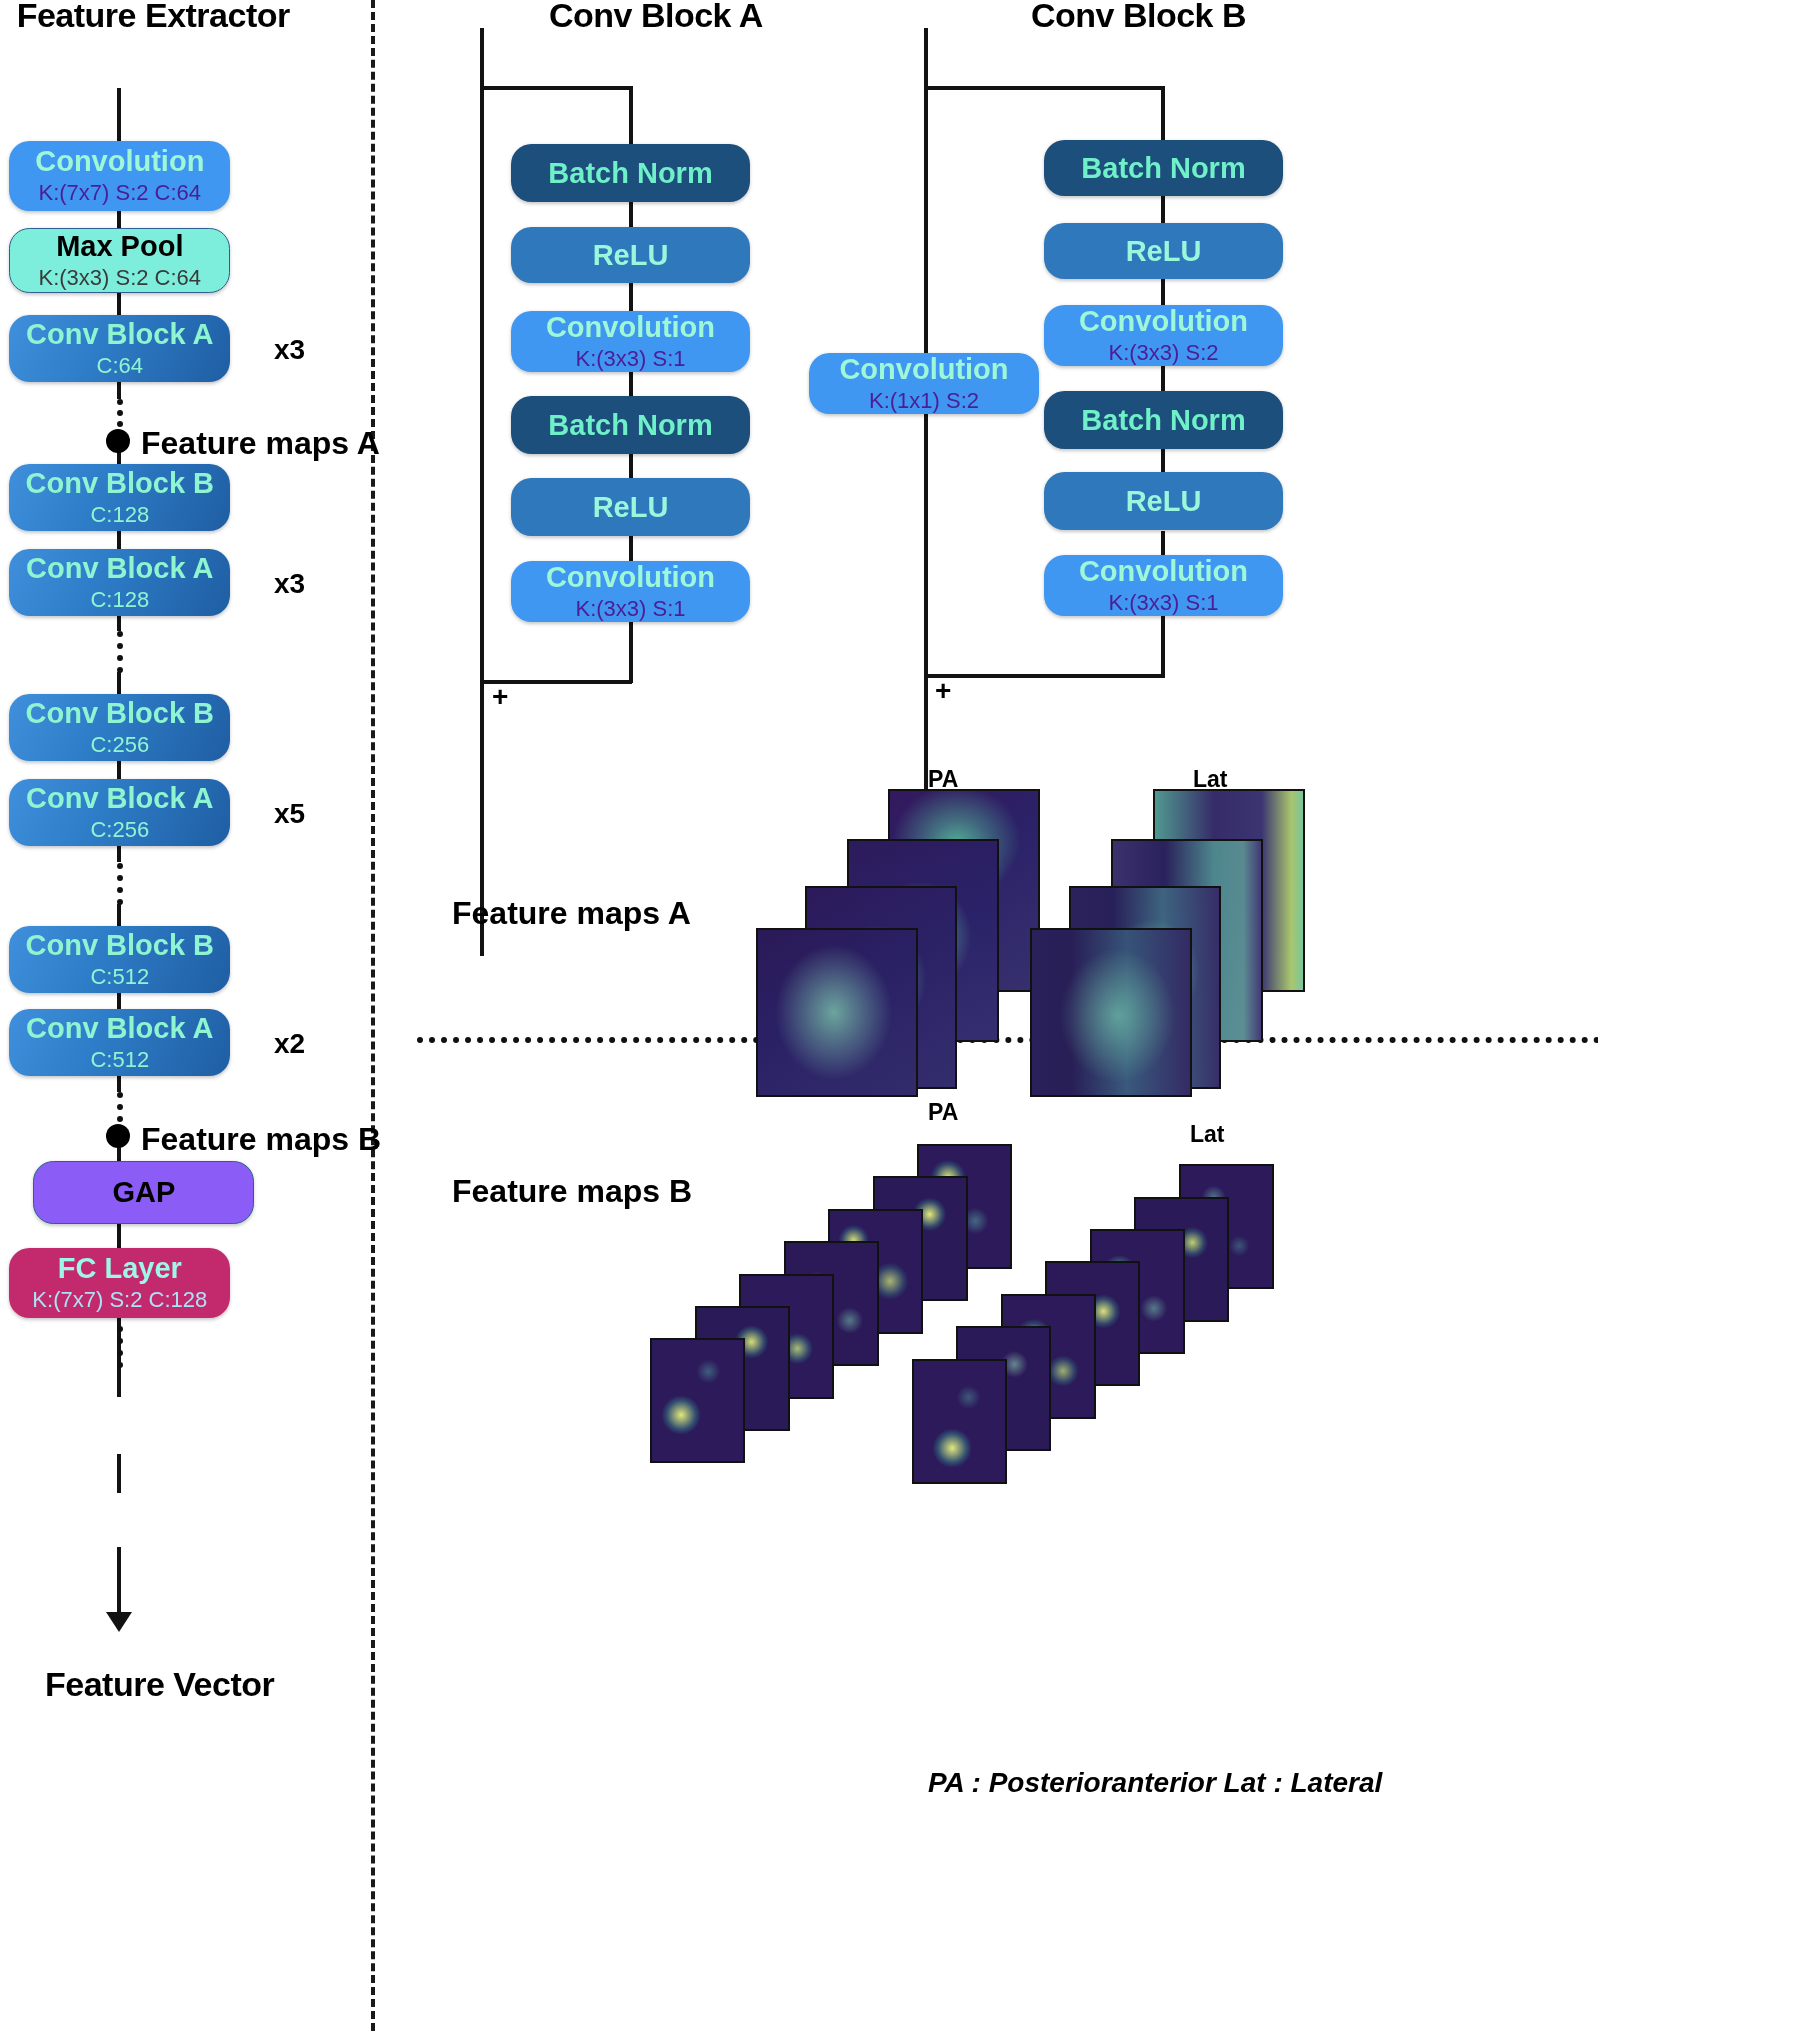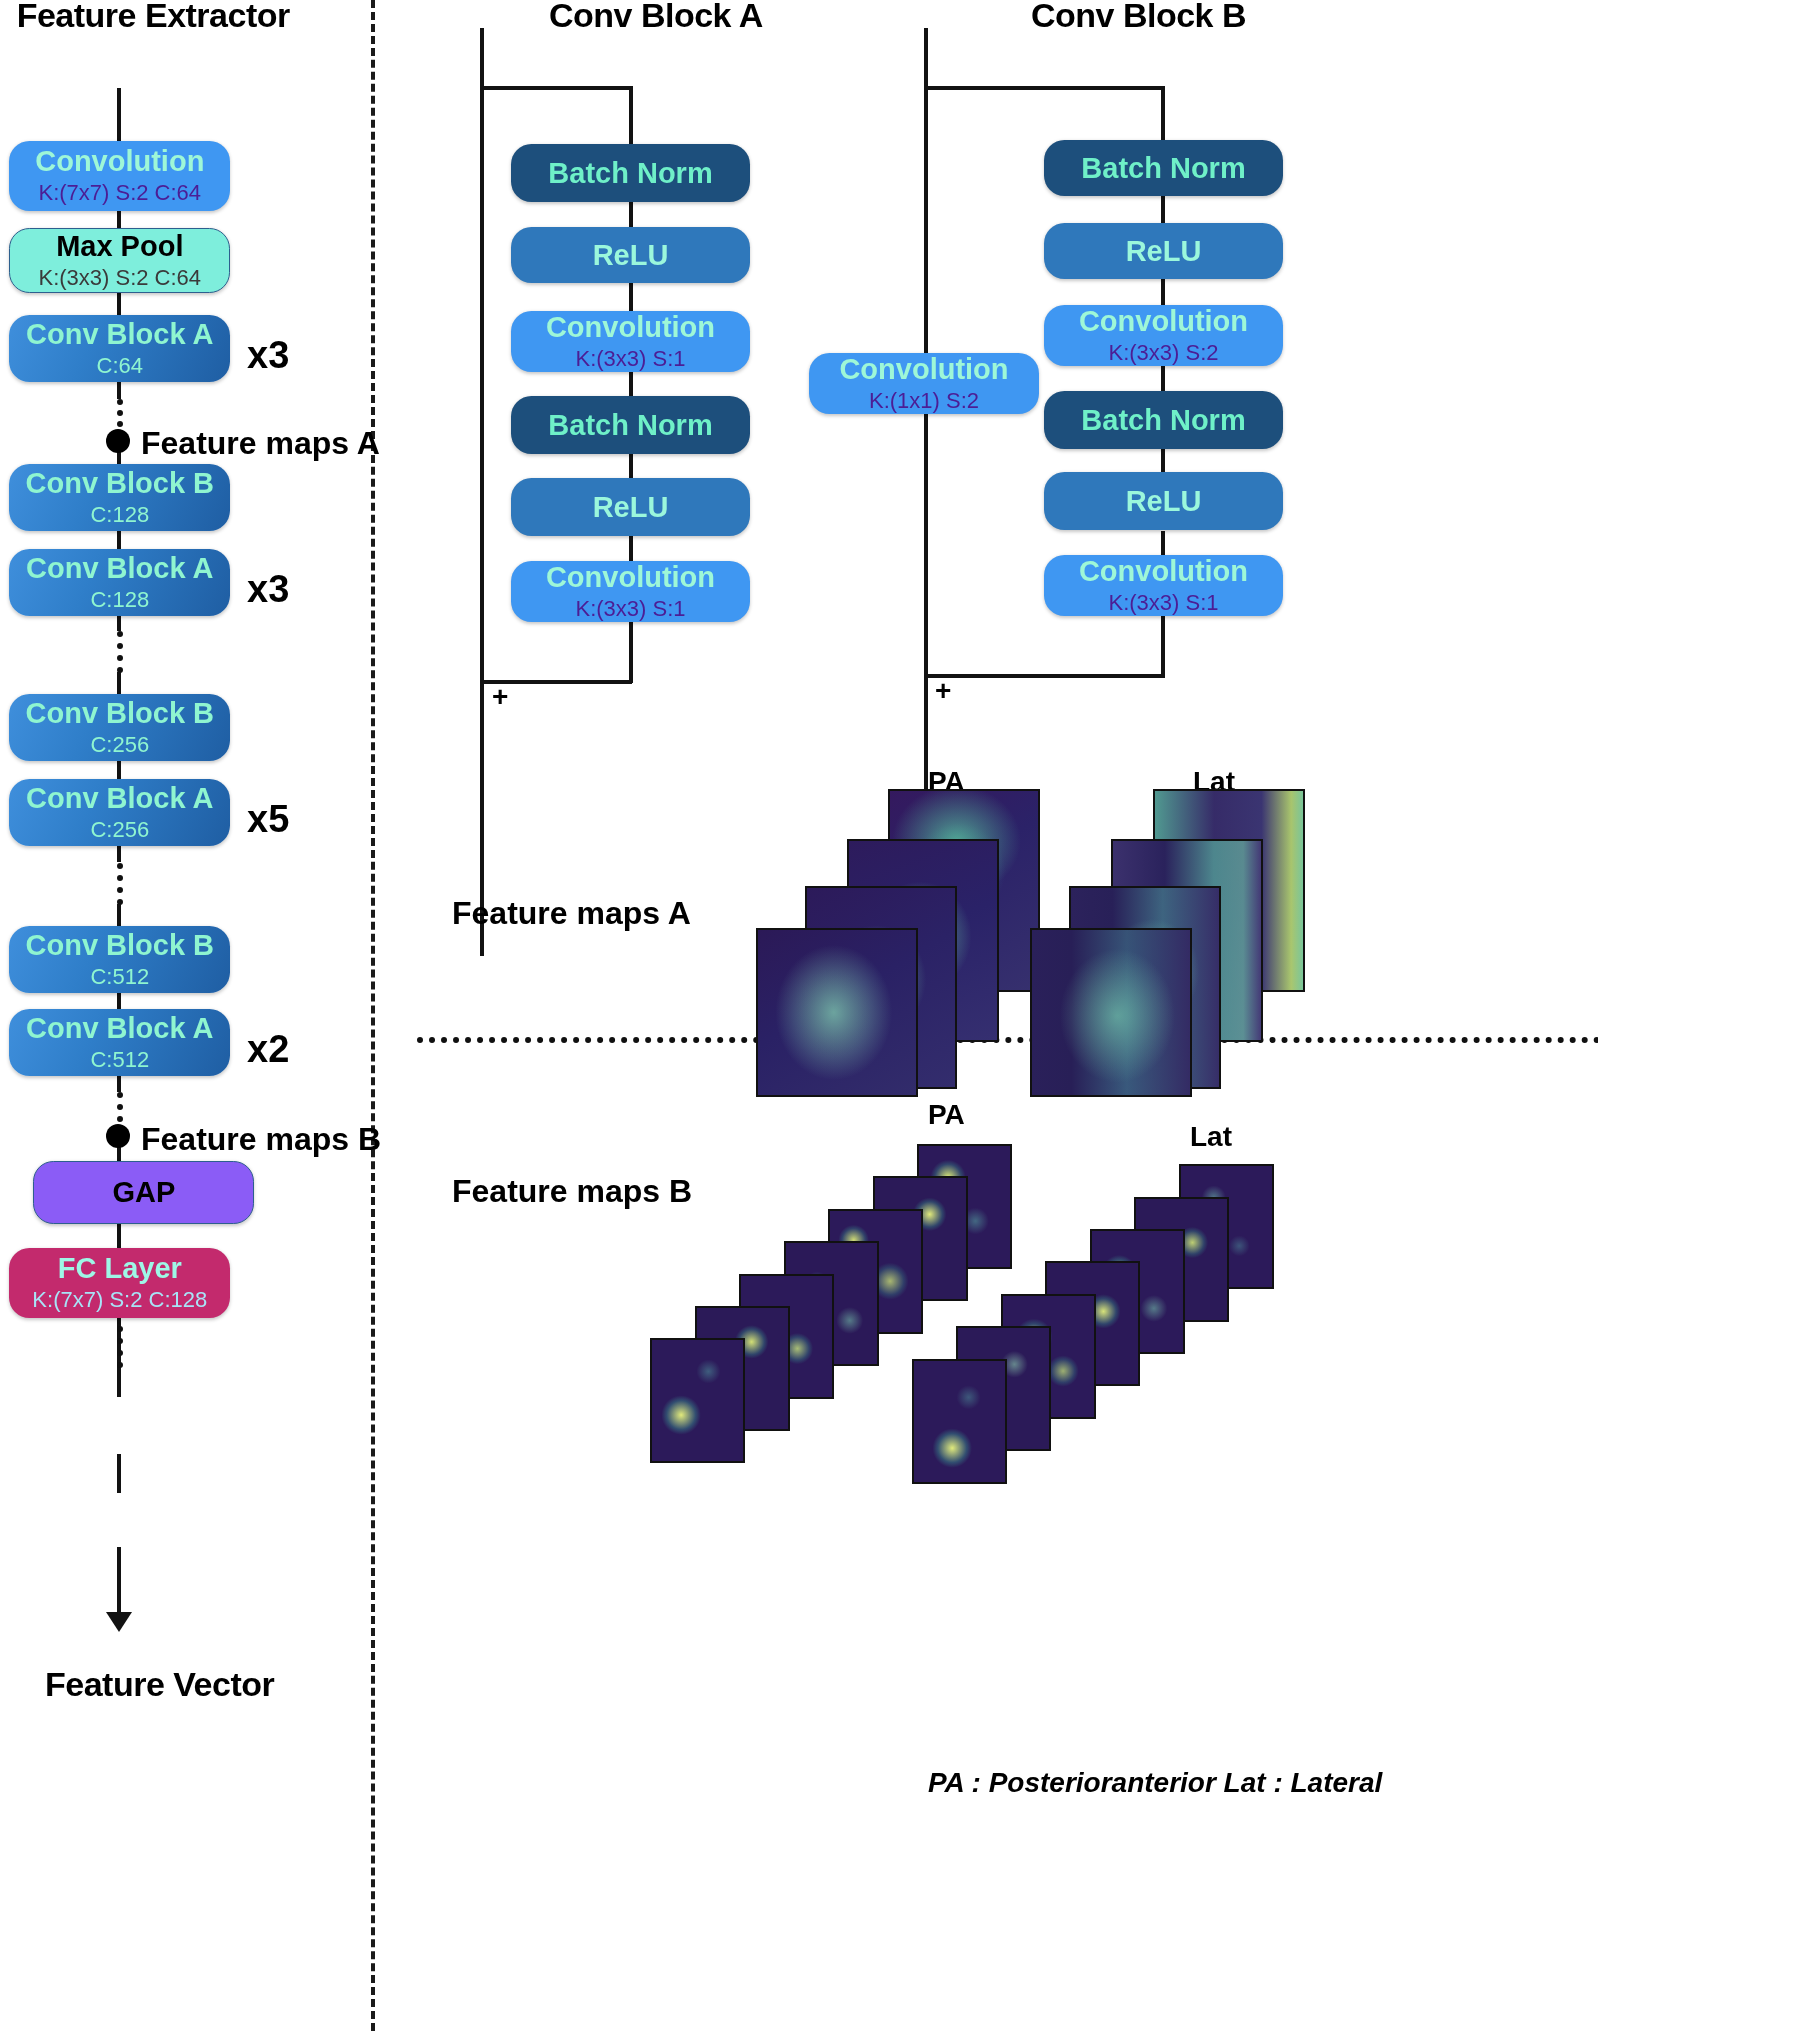--- a/index.html
+++ b/index.html
@@ -25,26 +25,27 @@
     letter-spacing:-0.5px;
     white-space:nowrap;
   }
   .biglabel{
     font-weight:bold;
     font-size:32px;
     white-space:nowrap;
   }
   .mult{
     font-weight:bold;
-    font-size:38px;
-    white-space:nowrap;
+    font-size:28px;
+    white-space:nowrap;
+    margin-left:27px;
   }
   .smalllabel{
     font-weight:bold;
-    font-size:28px;
+    font-size:23px;
     white-space:nowrap;
   }
   .plus{
     font-weight:bold;
     font-size:28px;
     line-height:1;
   }
 
   
   .node{

